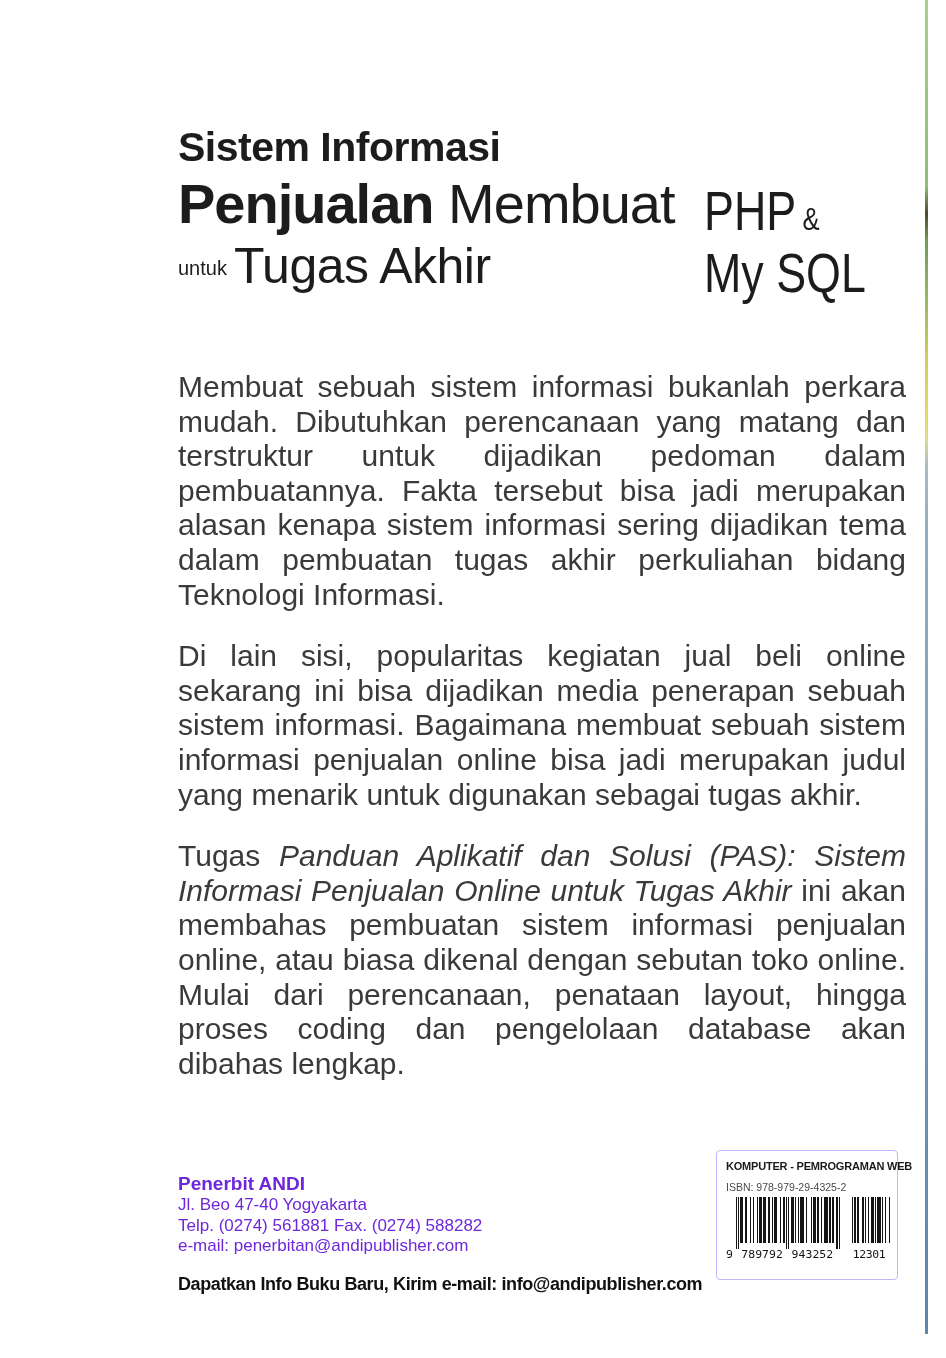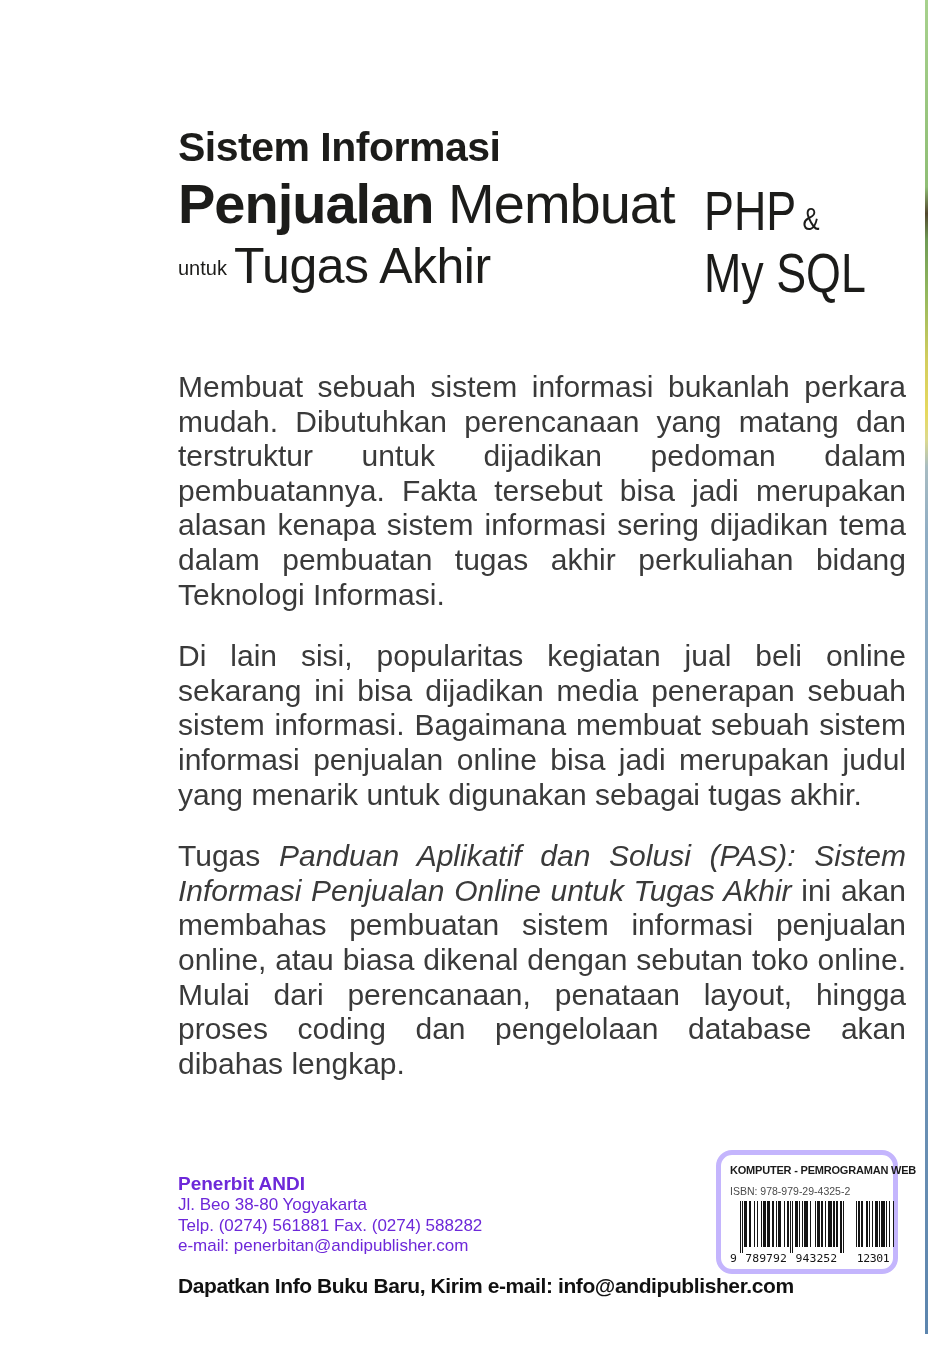--- a/index.html
+++ b/index.html
@@ -38,30 +38,30 @@
   .synopsis .italic { font-style:italic; }
 
   
   .publisher { position:absolute; left:178px; top:1172px; color:#6d28d9; }
   .publisher .name { font-size:19px; font-weight:bold; line-height:23px; }
   .publisher .line { font-size:17px; line-height:20.5px; }
 
   
   .barcode-box {
     position:absolute; left:716px; top:1150px; width:182px; box-sizing:border-box;
-    background:#ffffff; border:5px solid #c4b5fd; border-radius:16px;
-    padding:9px 8px 0 9px;
+    background:#ffffff; border:1px solid #c4b5fd; border-radius:4px;
+    padding:9px 8px 14px 9px;
   }
   .bc-cat { font-size:11px; font-weight:bold; color:#1a1a1a; line-height:13px; letter-spacing:-0.2px; white-space:nowrap; }
   .bc-isbn { font-size:10.5px; color:#4a4a4a; line-height:12px; margin-top:8px; }
   .bc-svg { margin-top:4px; }
 
   
   .promo {
-    position:absolute; left:178px; top:1274px; font-size:21px; font-weight:bold;
+    position:absolute; left:178px; top:1274px; font-size:18px; font-weight:bold;
     color:#111111; letter-spacing:-0.4px; white-space:nowrap;
   }
 </style>
 </head>
 <body>
 
 <div class="page">
 
   <div class="edge-strip" style="background: linear-gradient(rgb(167, 209, 141) 0%, rgb(143, 190, 117) 14%, rgb(83, 72, 47) 16%, rgb(111, 155, 85) 18%, rgb(147, 184, 94) 22%, rgb(211, 205, 94) 27%, rgb(230, 217, 95) 31%, rgb(219, 217, 143) 33%, rgb(168, 188, 194) 35%, rgb(143, 173, 196) 40%, rgb(92, 133, 174) 100%);"></div>
 
@@ -80,21 +80,21 @@
   </div>
 
   <div class="synopsis">
     <p>Membuat sebuah sistem informasi bukanlah perkara mudah. Dibutuhkan perencanaan yang matang dan terstruktur untuk dijadikan pedoman dalam pembuatannya. Fakta tersebut bisa jadi merupakan alasan kenapa sistem informasi sering dijadikan tema dalam pembuatan tugas akhir perkuliahan bidang Teknologi Informasi.</p>
     <p>Di lain sisi, popularitas kegiatan jual beli online sekarang ini bisa dijadikan media penerapan sebuah sistem informasi. Bagaimana membuat sebuah sistem informasi penjualan online bisa jadi merupakan judul yang menarik untuk digunakan sebagai tugas akhir.</p>
     <p><span>Tugas </span><span class="italic">Panduan Aplikatif dan Solusi (PAS): Sistem Informasi Penjualan Online untuk Tugas Akhir</span><span> ini akan membahas pembuatan sistem informasi penjualan online, atau biasa dikenal dengan sebutan toko online. Mulai dari perencanaan, penataan layout, hingga proses coding dan pengelolaan database akan dibahas lengkap.</span></p>
   </div>
 
   <div class="publisher">
     <div class="name">Penerbit ANDI</div>
-    <div class="line">Jl. Beo 38-80 Yogyakarta</div>
+    <div class="line">Jl. Beo 47-40 Yogyakarta</div>
     <div class="line">Telp. (0274) 561881 Fax. (0274) 588282</div>
     <div class="line">e-mail: penerbitan@andipublisher.com</div>
   </div>
 
   <div class="barcode-box">
     <div class="bc-cat">KOMPUTER - PEMROGRAMAN WEB</div>
     <div class="bc-isbn">ISBN: 978-979-29-4325-2</div>
     <div class="bc-svg"><svg viewBox="-9 0 150 64" width="164" height="64" preserveAspectRatio="none" shape-rendering="crispEdges">
           <rect x="0" y="0" width="1" height="52" fill="#141414"></rect>
           <rect x="2" y="0" width="1" height="52" fill="#141414"></rect>

